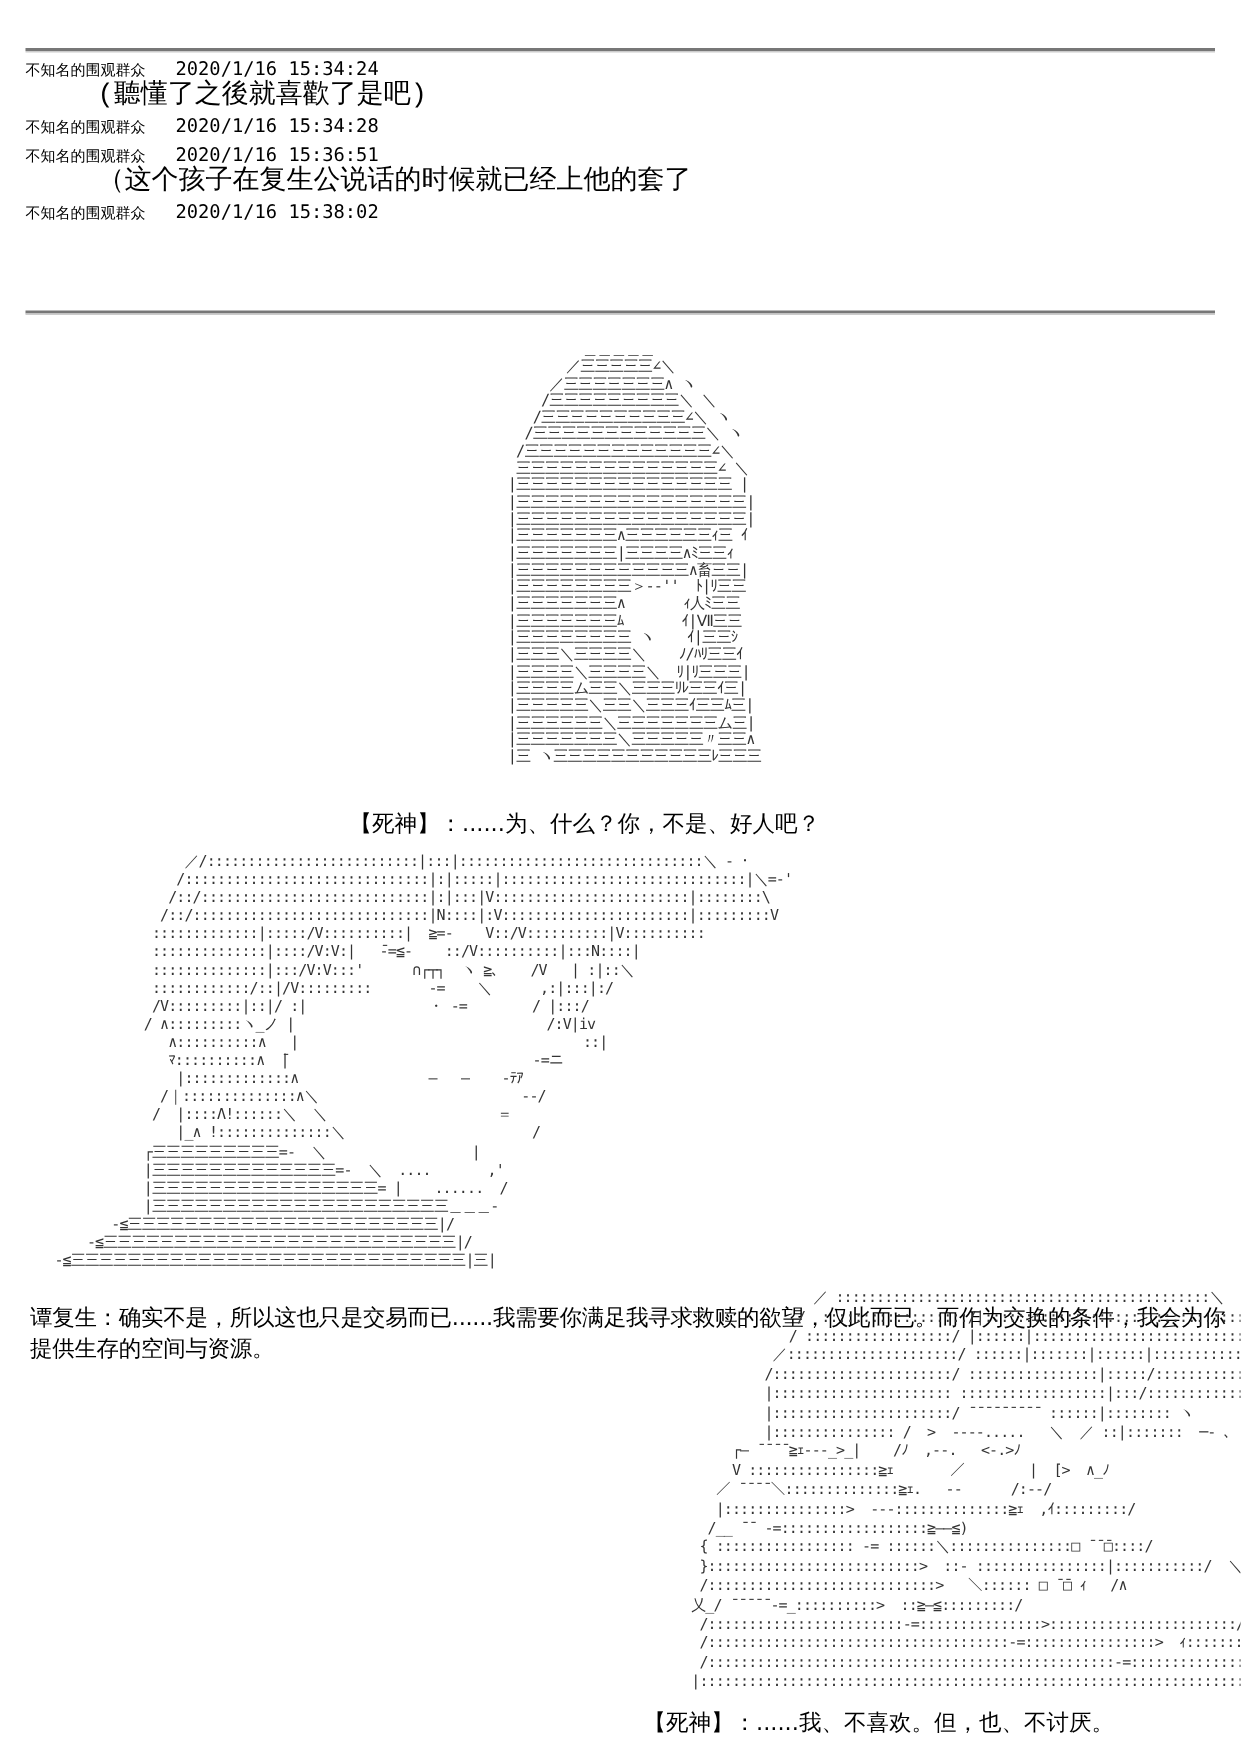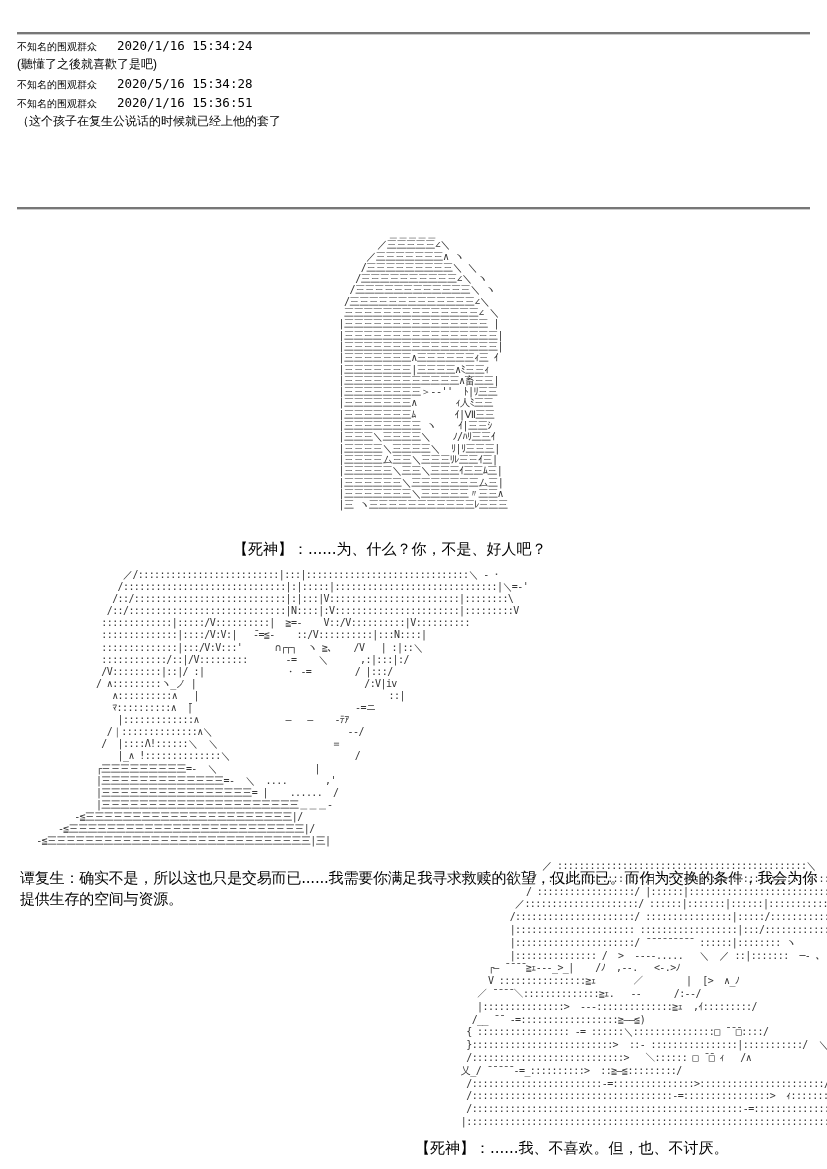--- a/index.html
+++ b/index.html
@@ -4,55 +4,58 @@
 <style>
   html, body { margin: 0; padding: 0; background: #ffffff; }
   body { width: 827px; height: 1169px; position: relative; overflow: hidden; color: #000; }
   .sep { height: 0; border-top: 2px solid #777; border-bottom: 1px solid #ccc; width: 793px; }
   .sep.top { position: absolute; left: 17px; top: 32px; }
   .sep.bottom { position: absolute; left: 17px; top: 207px; }
   .comment { margin: 0; }
   .c-head { height: 19px; line-height: 19px; white-space: nowrap; font-size: 14px; }
   .c-user { font-family: "DejaVu Sans", sans-serif; font-size: 10px; }
   .c-time { font-family: "DejaVu Sans Mono", monospace; font-size: 12.5px; margin-left: 20px; }
-  .c-body { height: 19px; line-height: 19px; white-space: nowrap; font-family: Liberation Sans, sans-serif; font-size: 12px; }
+  .c-body { height: 19px; line-height: 19px; white-space: nowrap; font-family: Liberation Mono, monospace; font-size: 18px; margin-left: 48px; }
   .comments-wrap { position: absolute; left: 17px; top: 36px; }
   .aa { position: absolute; margin: 0; font-family: "DejaVu Sans Mono", monospace; white-space: pre; color: #333; }
   .aa1 { left: 333px; top: 228px; font-size: 10.2px; line-height: 11.3px; letter-spacing: -0.6px; }
   .aa2 { left: 20px; top: 569px; font-size: 10px; line-height: 12.1px; letter-spacing: -0.6px; }
   .aa3 { left: 450px; top: 860px; font-size: 10px; line-height: 12.8px; letter-spacing: -0.6px; }
   .dlg { position: absolute; font-family: "DejaVu Sans", sans-serif; font-size: 15px; line-height: 21px; white-space: nowrap; }
   .dlg1 { left: 233px; top: 525px; margin-top: 14px; }
   .dlg2 { left: 20px; top: 868px; width: 800px; white-space: normal; letter-spacing: -0.2px; }
-  .dlg3 { left: 415px; top: 1138px; }
+  .dlg3 { left: 429px; top: 1138px; }
 </style>
 </head>
 <body>
 
 <div class="sep top"></div>
 
 <div class="comments-wrap">
   <div class="comment">
     <div class="c-head">
       <span class="c-user">不知名的围观群众</span><span class="c-time">2020/1/16 15:34:24</span>
     </div>
     <div class="c-body">(聽懂了之後就喜歡了是吧)</div>
   </div>
   <div class="comment">
     <div class="c-head">
-      <span class="c-user">不知名的围观群众</span><span class="c-time">2020/5/16 15:34:28</span>
+      <span class="c-user">不知名的围观群众</span><span class="c-time">2020/1/16 15:34:28</span>
     </div>
   </div>
   <div class="comment">
     <div class="c-head">
       <span class="c-user">不知名的围观群众</span><span class="c-time">2020/1/16 15:36:51</span>
     </div>
     <div class="c-body">（这个孩子在复生公说话的时候就已经上他的套了</div>
   </div>
   <div class="comment">
+    <div class="c-head">
+      <span class="c-user">不知名的围观群众</span><span class="c-time">2020/1/16 15:38:02</span>
+    </div>
   </div>
 </div>
 
 <div class="sep bottom"></div>
 
 <pre class="aa aa1">          ＿＿＿＿＿
         ／三三三三三∠＼
       ／三三三三三三三∧ ヽ
      /三三三三三三三三三＼ ＼
     /三三三三三三三三三三∠＼ ヽ

